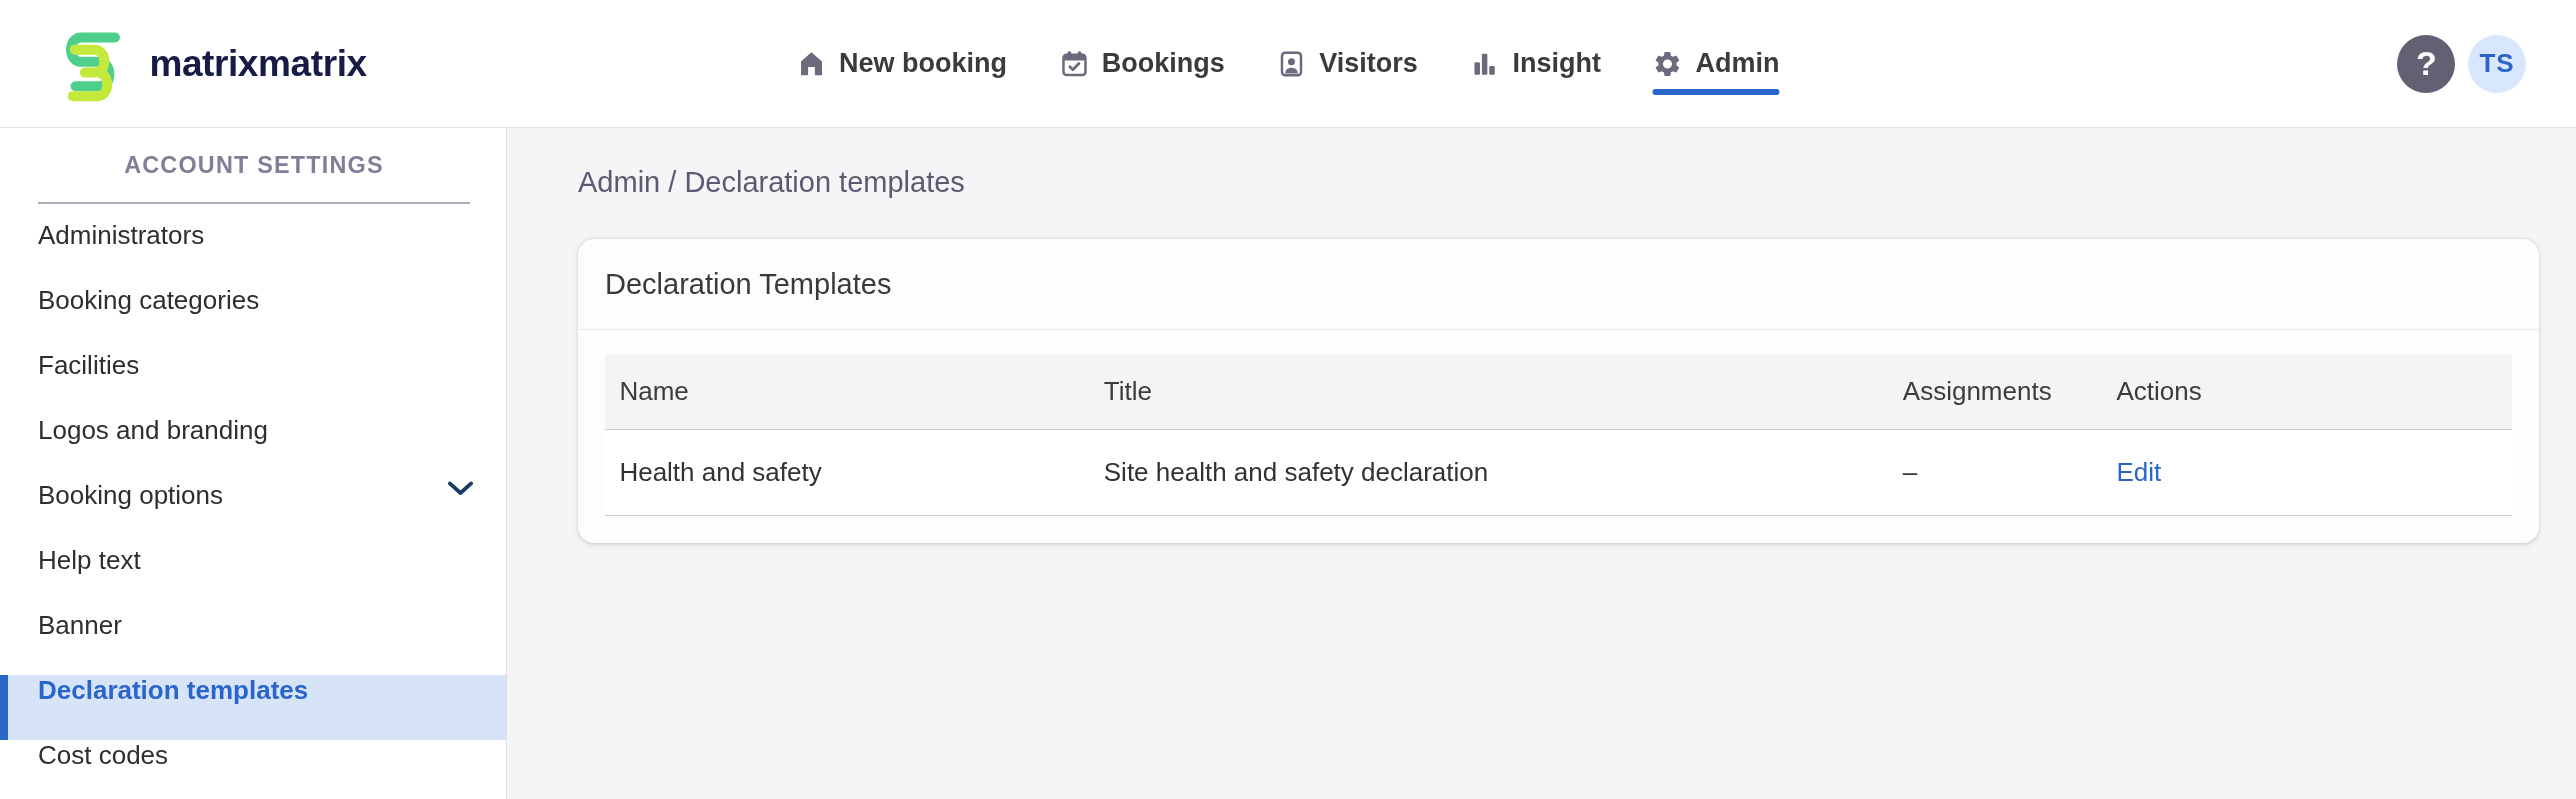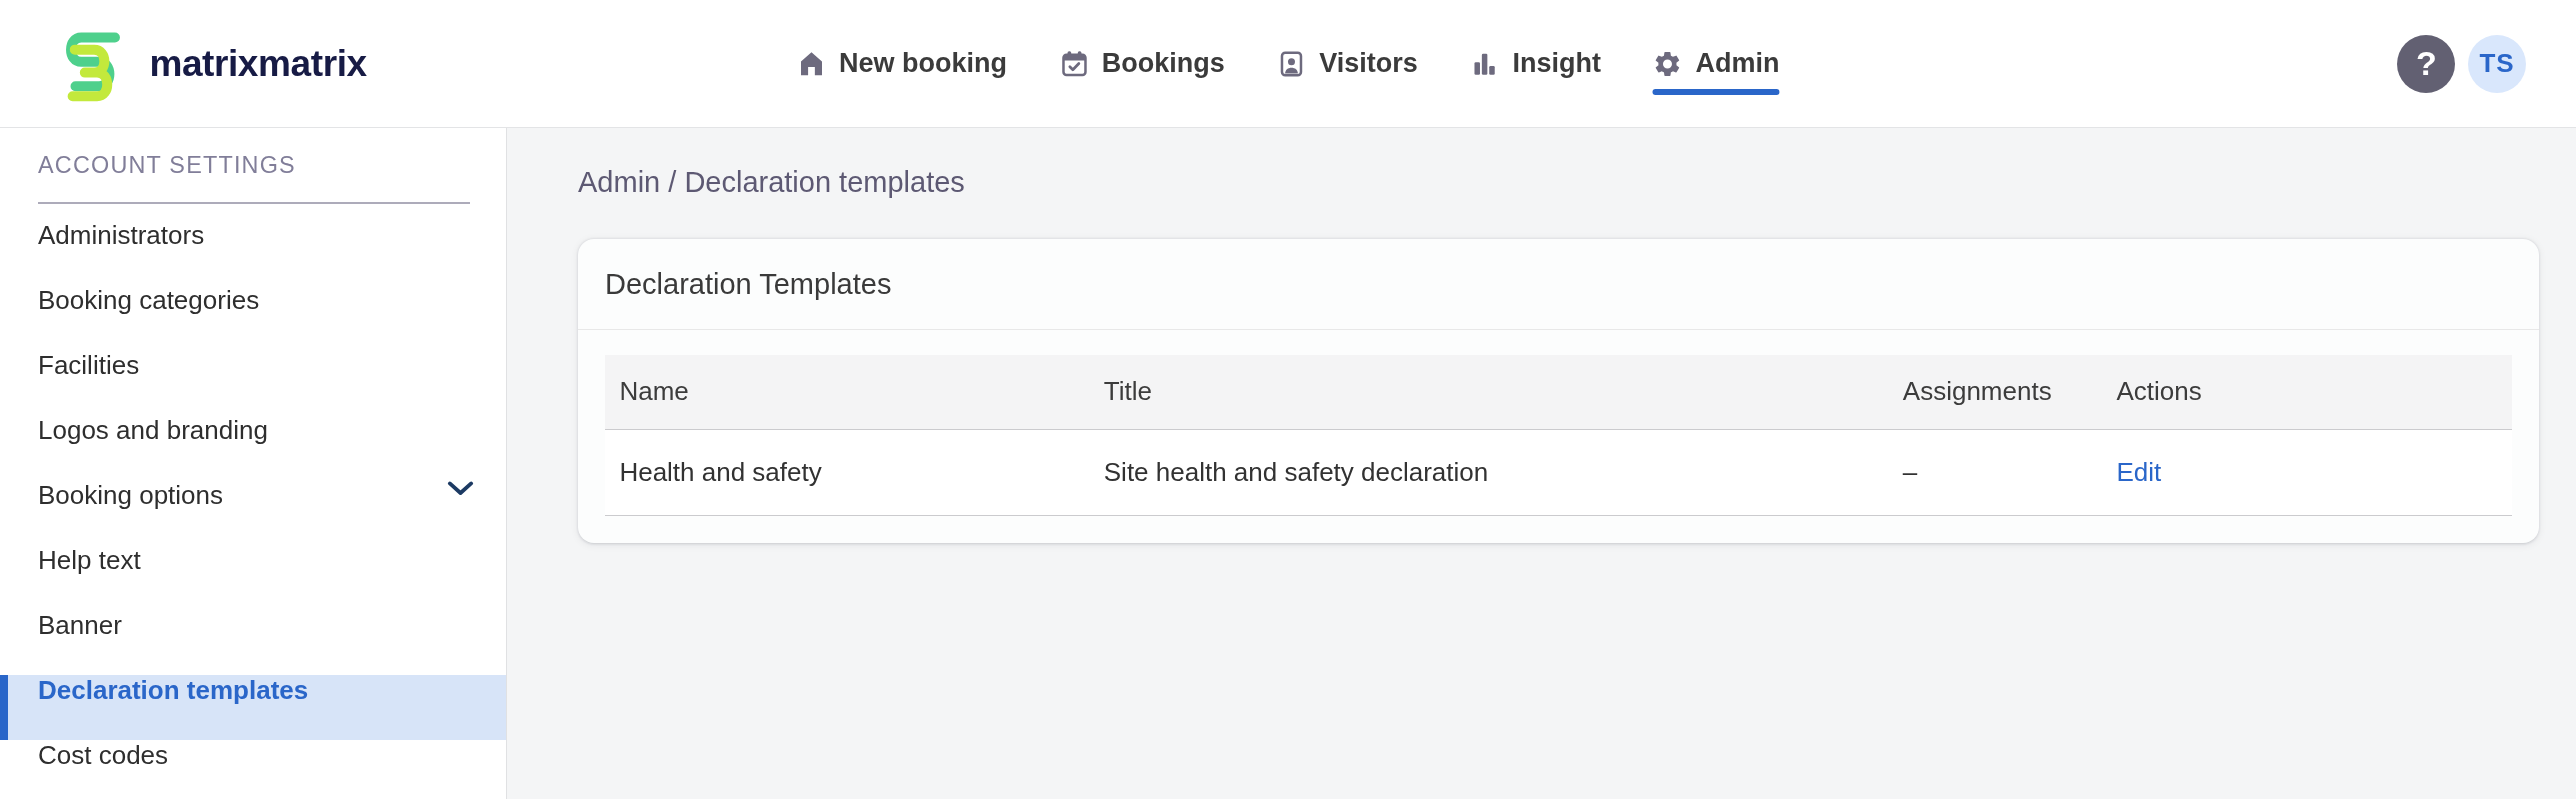--- a/index.html
+++ b/index.html
@@ -40,21 +40,21 @@
     color:#2a66c9;font-size:26px;font-weight:700;letter-spacing:0.9px;
     display:flex;align-items:center;justify-content:center;text-align:right;
   }
 
   
   .sidebar{
     position:absolute;top:128px;left:0;bottom:0;width:507px;background:#ffffff;
     border-right:1.8px solid #e0e1e3;z-index:2;
   }
   .sidebar-section-title{
-    margin:24px 36px 0 38px;font-size:23.4px;font-weight:400;color:#817e99;letter-spacing:1.2px;
+    margin:24px 36px 0 38px;font-size:23.4px;font-weight:700;color:#817e99;letter-spacing:1.2px;text-align:center;
   }
   .sidebar-divider{height:1.8px;background:#adabba;margin:23.4px 36px 0 38px;}
   .sidebar-nav{margin-top:16px;}
   .side-item{
     height:65px;display:flex;align-items:flex-start;padding:0 32px 0 38px;cursor:pointer;
     font-size:26px;font-weight:500;color:#2e2e2e;
   }
   .side-item .chev{margin-left:auto;width:27px;height:17px;}
   .side-item.active{
     background:#d7e4f8;border-left:8px solid #2a66c9;padding-left:30px;

